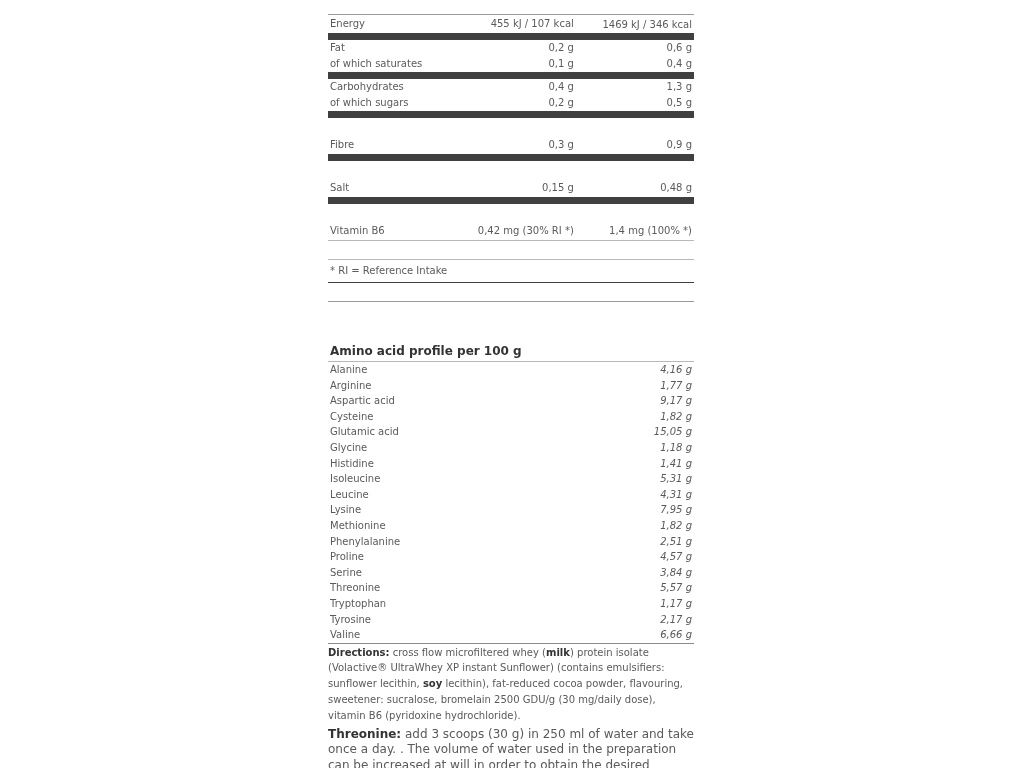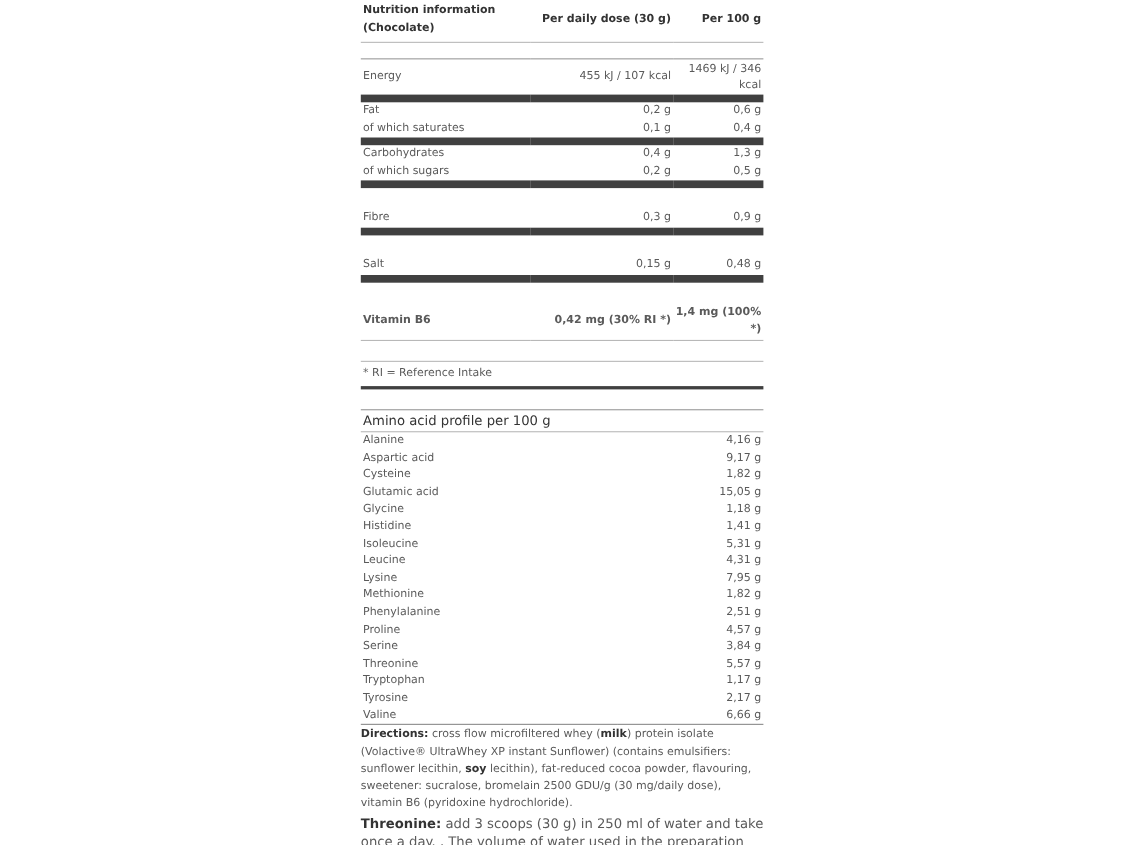--- a/index.html
+++ b/index.html
@@ -41,47 +41,48 @@
   .nut tr.spacer { border-bottom: 1px solid #9a9a9a; }
   .nut td {
     padding: 0 2px;
     line-height: 16px;
   }
   .nut td.v { text-align: right; }
   .nut tr.grp-end { border-bottom: 7px solid #404040; }
   .nut tr.energy td { padding-top: 1px; padding-bottom: 1px; }
   .nut tr.energy td.v3 { line-height: 15px; }
   .nut tr.row-pad td { padding-top: 19px; padding-bottom: 1px; }
-  .nut tr.b6 { border-bottom: 1px solid #b8b8b8; font-weight: bold; }
+  .nut tr.b6 { border-bottom: 1px solid #b8b8b8; }
   .gap { height: 18px; }
   .note {
     border-top: 1px solid #b8b8b8;
-    border-bottom: 3px solid #404040;
+    border-bottom: 1px solid #404040;
     font-size: 10px;
     padding: 3px 2px;
     line-height: 16px;
   }
   .gap2 { height: 18px; }
   .amino {
     border-top: 1px solid #9a9a9a;
   }
   .amino .title {
-    font-weight: normal;
+    font-weight: bold;
     color: #333;
     font-size: 12px;
     padding: 1px 2px 2px 2px;
     line-height: 16px;
     border-bottom: 1px solid #b8b8b8;
+    margin-top: 40px;
   }
   .amino table td {
     padding: 0 2px;
     line-height: 15.6px;
     font-size: 10px;
   }
-  .amino table td.v { text-align: right; }
+  .amino table td.v { text-align: right; font-style: italic; }
   .amino table { border-bottom: 1px solid #8a8a8a; }
   .ingr {
     font-size: 10px;
     line-height: 15.8px;
     padding: 1px 0 0 0;
     color: #5a5a5a;
   }
   .ingr b, .dir b { color: #333; }
   .dir {
     font-size: 12px;
@@ -90,25 +91,20 @@
     color: #5a5a5a;
   }
 </style>
 </head>
 <body>
 
 <div class="wrap">
 
   <table class="nut">
     <tbody>
-        <tr class="head">
-      <th class="c1">Nutrition information (Chocolate)</th>
-      <th class="c2">Per daily dose (30 g)</th>
-      <th class="c3">Per 100 g</th>
-    </tr>
     <tr class="spacer">
           <td colspan="3"></td>
         </tr>
     <tr class="energy grp-end">
       <td>Energy</td>
       <td class="v">455 kJ / 107 kcal</td>
       <td class="v v3">1469 kJ / 346 kcal</td>
     </tr>
     <tr>
       <td>Fat</td>
@@ -156,20 +152,24 @@
 
   <div class="amino">
     <div class="title">Amino acid profile per 100 g</div>
     <table>
       <tbody>
           <tr>
             <td>Alanine</td>
             <td class="v">4,16 g</td>
           </tr>
       <tr>
+            <td>Arginine</td>
+            <td class="v">1,77 g</td>
+          </tr>
+      <tr>
             <td>Aspartic acid</td>
             <td class="v">9,17 g</td>
           </tr>
       <tr>
             <td>Cysteine</td>
             <td class="v">1,82 g</td>
           </tr>
       <tr>
             <td>Glutamic acid</td>
             <td class="v">15,05 g</td>

